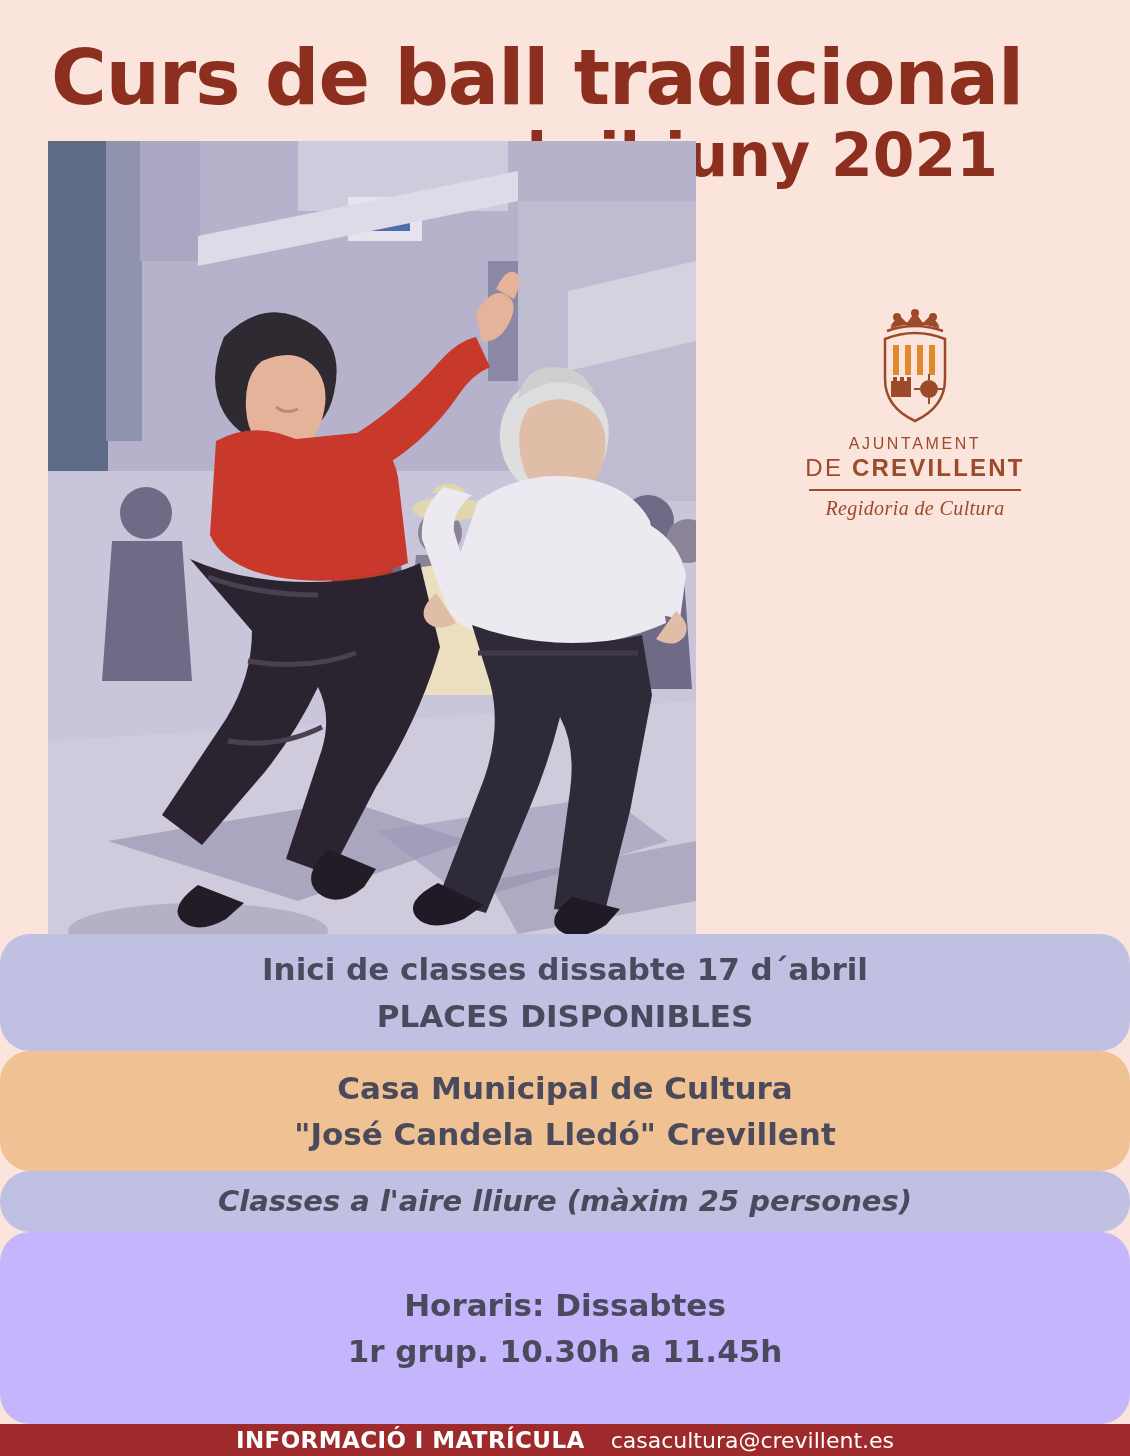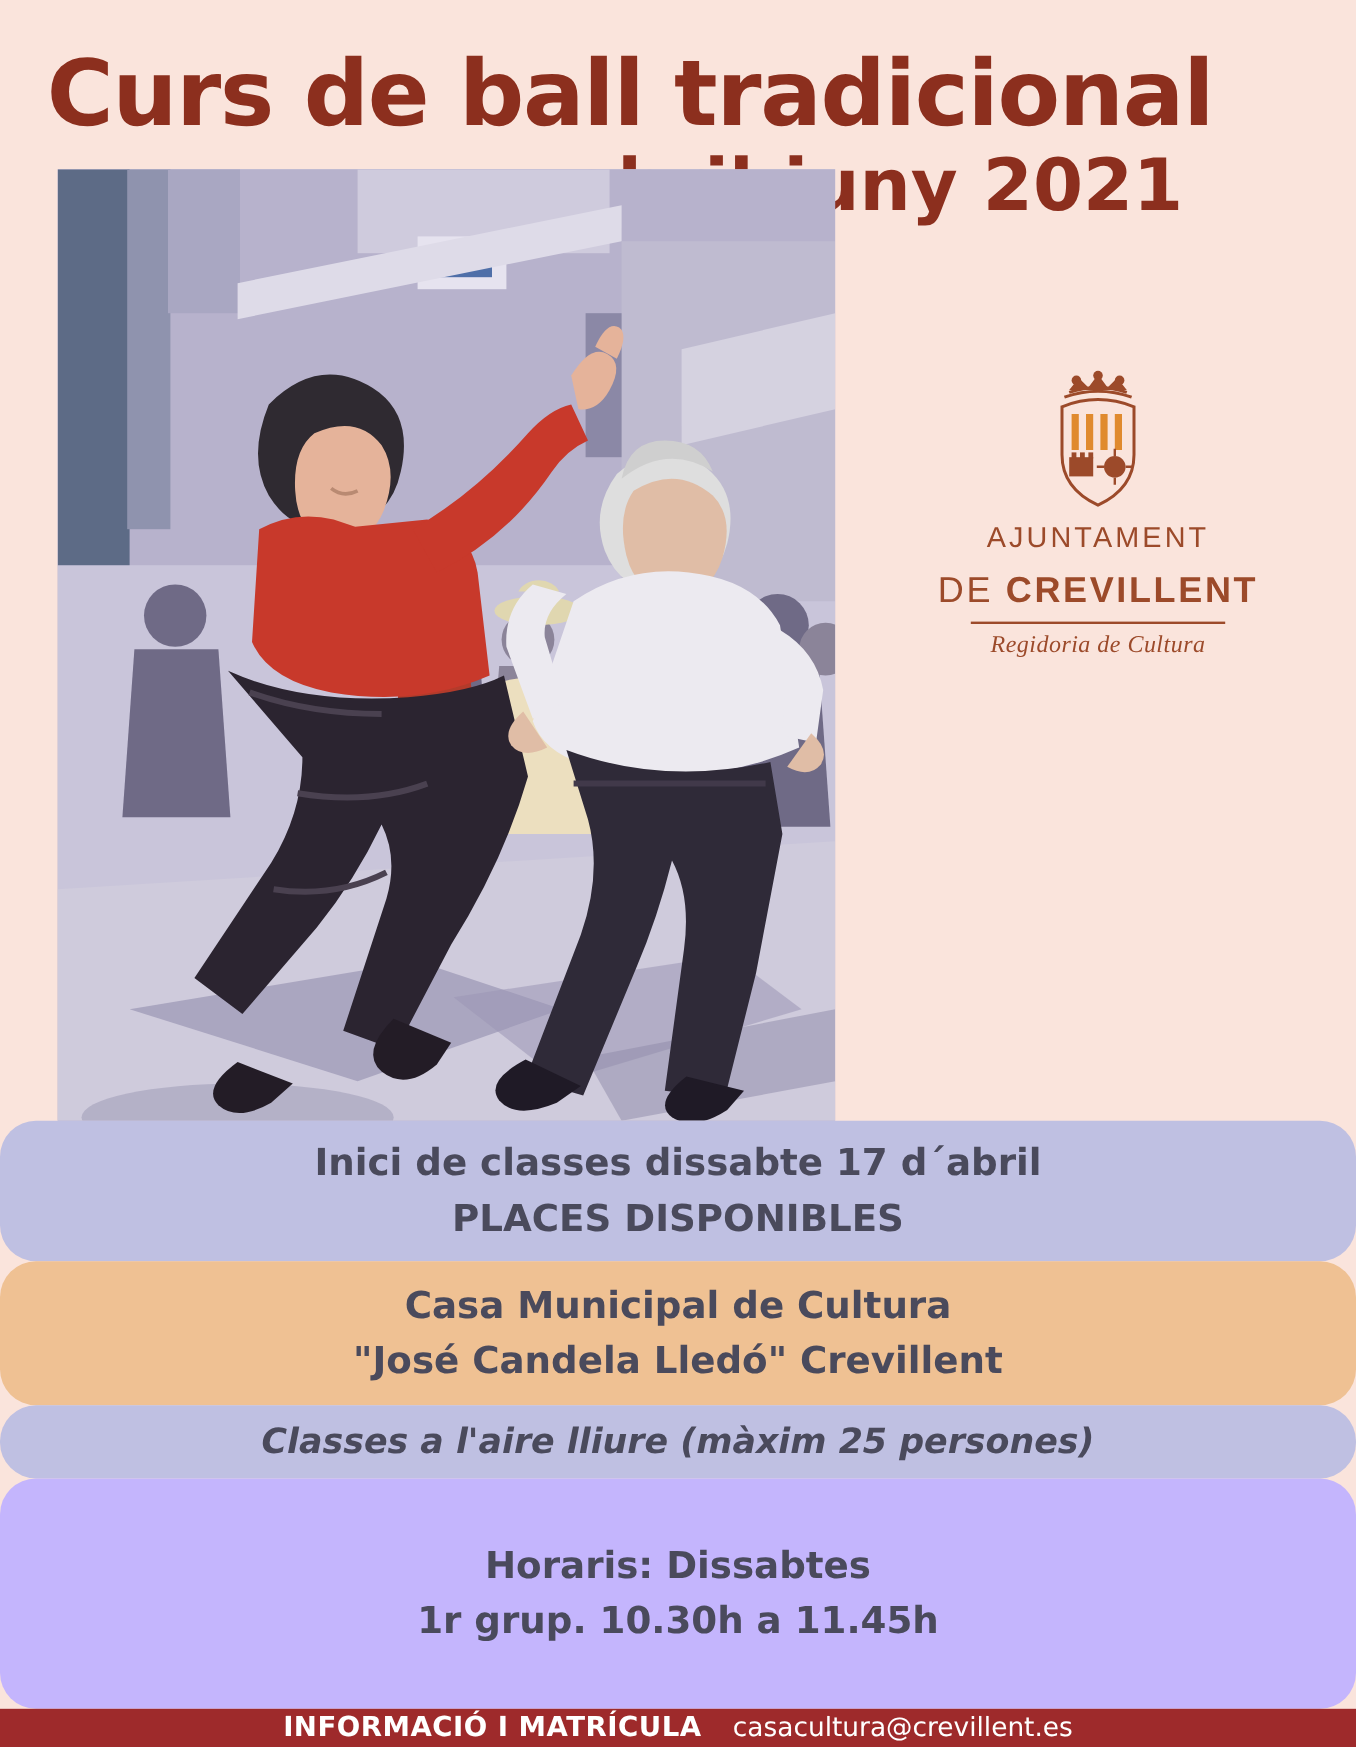--- a/index.html
+++ b/index.html
@@ -18,21 +18,21 @@
     position: relative;
     width: 1130px;
     height: 1456px;
     background: #fae4dc;
   }
 
   
   .title-block {
     position: absolute;
     top: 38px;
-    left: 4px;
+    left: 16px;
     width: 1042px;
     text-align: center;
   }
   .title-main {
     font-family: "DejaVu Sans", sans-serif;
     font-size: 76px;
     font-weight: bold;
     color: #8c2f1e;
     letter-spacing: -1px;
     line-height: 1.05;
@@ -71,32 +71,31 @@
     color: #9c4a2a;
   }
   .crest {
     width: 96px;
     height: 120px;
     margin: 0 auto 10px auto;
     display: block;
   }
   .logo-line1 {
     font-family: "Liberation Sans", sans-serif;
-    font-size: 24px;
+    font-size: 16px;
     letter-spacing: 2.6px;
     color: #9c4a2a;
     line-height: 1.18;
   }
   .logo-line2 {
     font-family: "Liberation Sans", sans-serif;
-    font-size: 30px;
+    font-size: 24px;
     letter-spacing: 2.2px;
     color: #9c4a2a;
     line-height: 1.18;
-    margin-top: 12px;
   }
   .logo-line2 b { font-weight: bold; }
   .logo-rule {
     width: 212px;
     height: 2px;
     background: #9c4a2a;
     margin: 7px auto 6px auto;
   }
   .logo-line3 {
     font-family: "Liberation Serif", serif;

